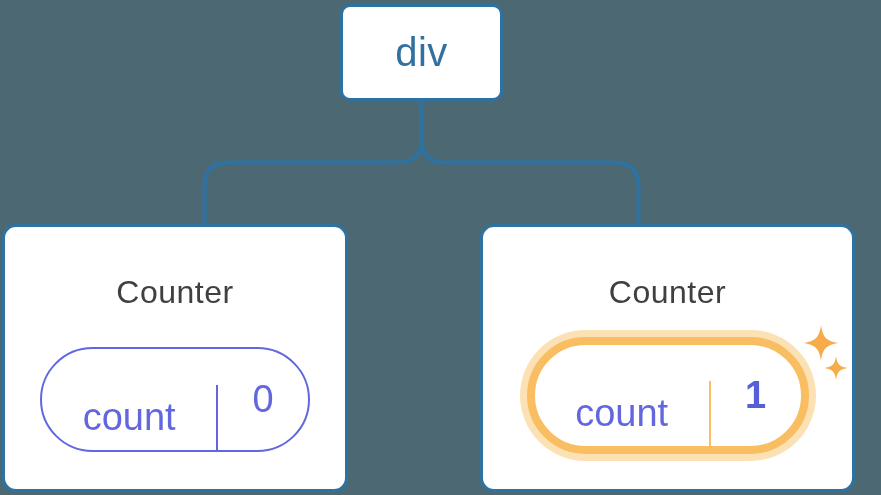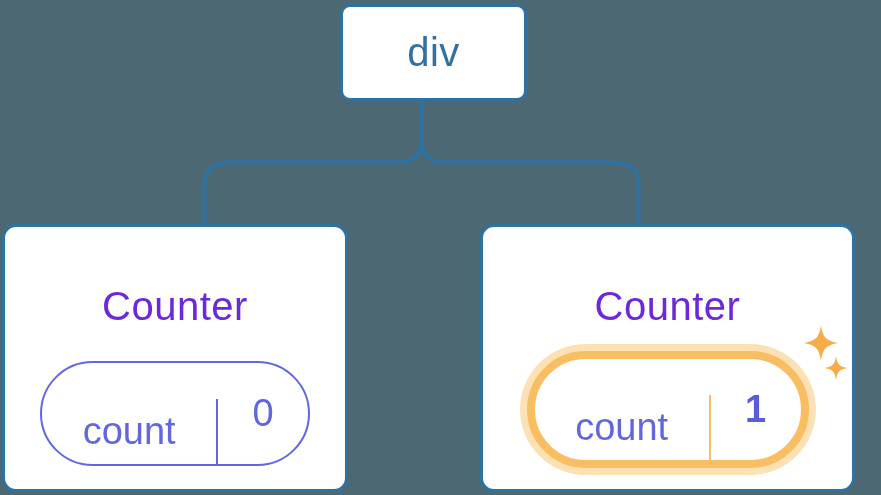--- a/index.html
+++ b/index.html
@@ -26,21 +26,21 @@
     stroke: #2E72A2;
     stroke-width: 4;
     fill: none;
   }
 
   
   .root-node {
     position: absolute;
     left: 340px;
     top: 4px;
-    width: 187px;
+    width: 163px;
     height: 97px;
     background: #ffffff;
     border: 3px solid #2E72A2;
     border-radius: 10px;
     box-sizing: border-box;
     display: flex;
     align-items: center;
     justify-content: center;
     z-index: 2;
   }
@@ -62,25 +62,25 @@
     box-sizing: border-box;
     display: flex;
     flex-direction: column;
     align-items: center;
     z-index: 2;
   }
   .card--left  { left: 2px;   width: 346px; }
   .card--right { left: 480px; width: 375px; }
 
   .card-title {
-    margin-top: 55px;
-    font-size: 40px;
+    margin-top: 41px;
+    font-size: 32px;
     line-height: 48px;
     font-weight: 500;
-    color: #6d28d9;
+    color: #404040;
     letter-spacing: 0.5px;
   }
 
   
   .pill {
     display: flex;
     box-sizing: border-box;
     background: #ffffff;
     border-radius: 60px;
   }

